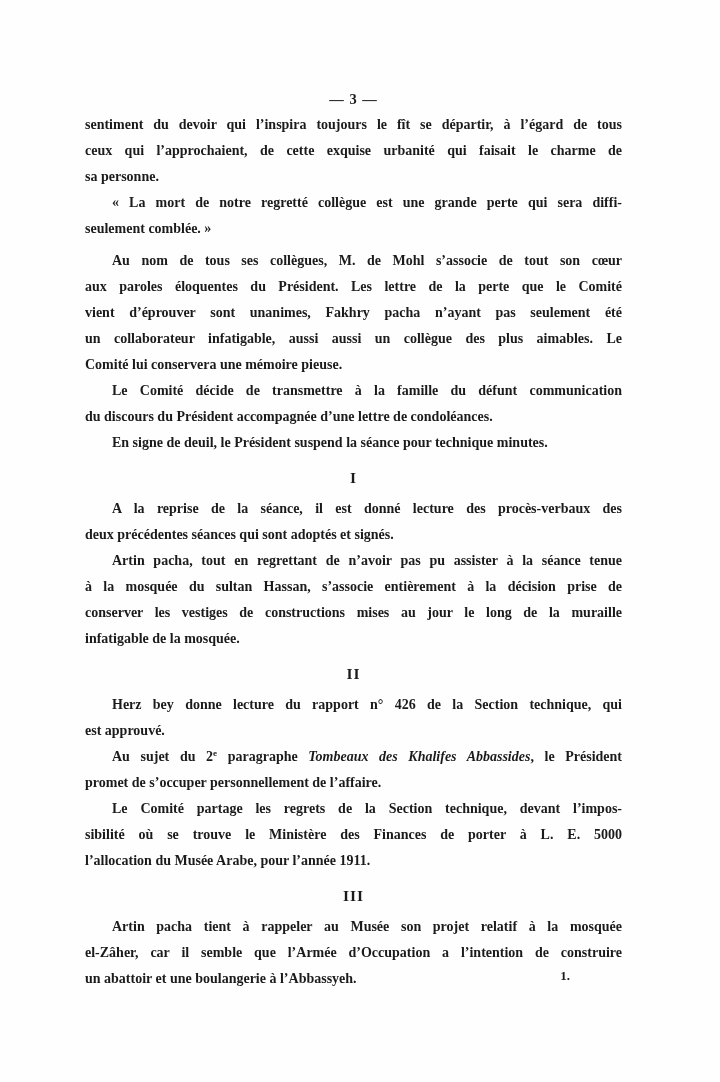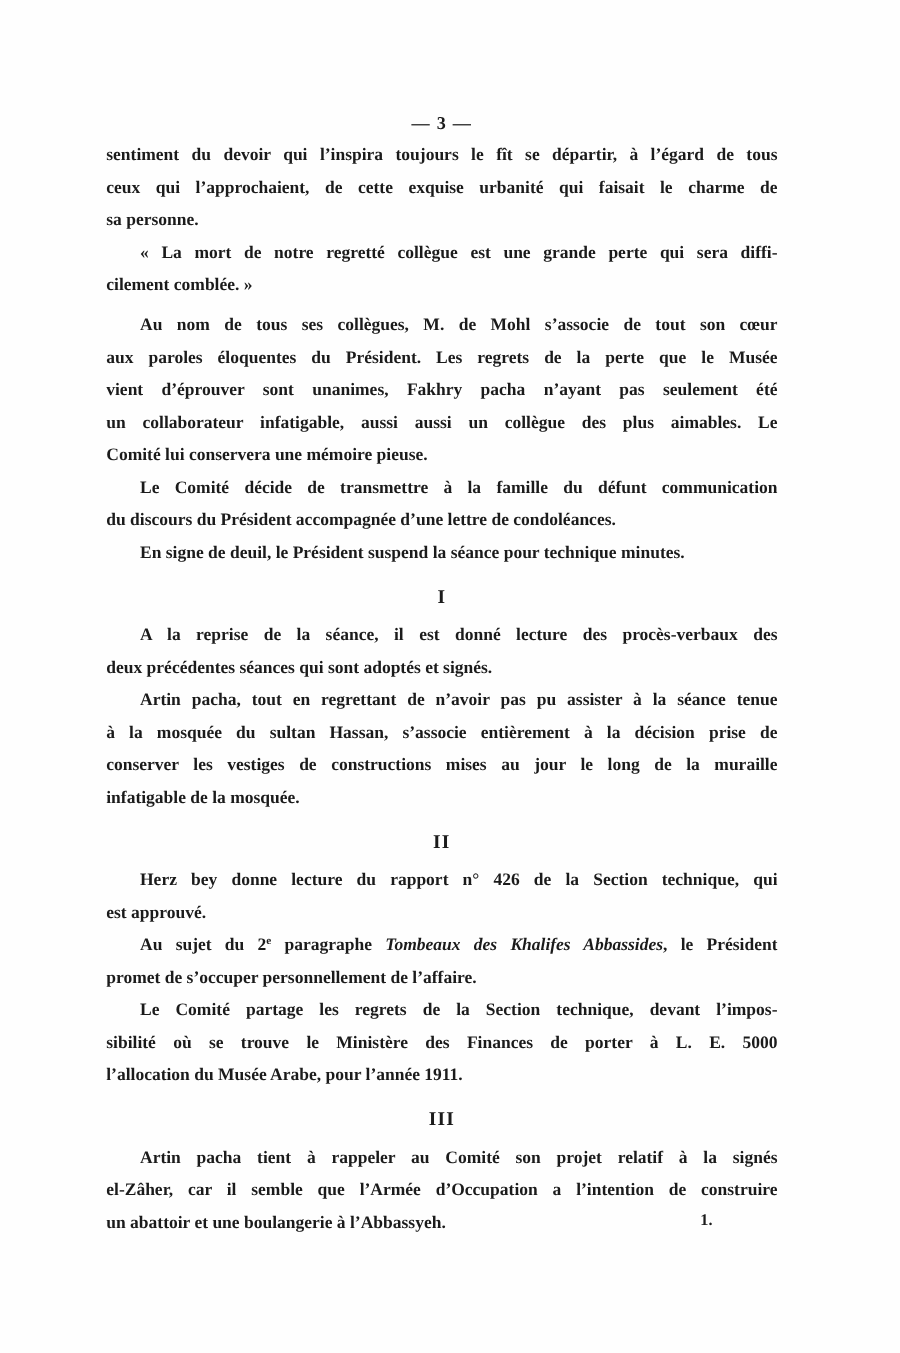--- a/index.html
+++ b/index.html
@@ -84,26 +84,26 @@
     <div class="page-number">— 3 —</div>
 
     <div class="para">
         <div class="tline"><span>sentiment du devoir qui l’inspira toujours le fît se départir, à l’égard de tous</span></div>
         <div class="tline"><span>ceux qui l’approchaient, de cette exquise urbanité qui faisait le charme de</span></div>
         <div class="tline"><span>sa personne.</span></div>
       </div>
 
     <div class="para indent">
         <div class="tline"><span>« La mort de notre regretté collègue est une grande perte qui sera diffi-</span></div>
-        <div class="tline"><span>cilement comblée. »</span></div>
+        <div class="tline"><span>seulement comblée. »</span></div>
       </div>
 
     <div class="para indent sp">
         <div class="tline"><span>Au nom de tous ses collègues, M. de Mohl s’associe de tout son cœur</span></div>
-        <div class="tline"><span>aux paroles éloquentes du Président. Les regrets de la perte que le Musée</span></div>
+        <div class="tline"><span>aux paroles éloquentes du Président. Les lettre de la perte que le Comité</span></div>
         <div class="tline"><span>vient d’éprouver sont unanimes, Fakhry pacha n’ayant pas seulement été</span></div>
         <div class="tline"><span>un collaborateur infatigable, aussi aussi un collègue des plus aimables. Le</span></div>
         <div class="tline"><span>Comité lui conservera une mémoire pieuse.</span></div>
       </div>
 
     <div class="para indent">
         <div class="tline"><span>Le Comité décide de transmettre à la famille du défunt communication</span></div>
         <div class="tline"><span>du discours du Président accompagnée d’une lettre de condoléances.</span></div>
       </div>
 
@@ -139,21 +139,21 @@
 
     <div class="para indent">
         <div class="tline"><span>Le Comité partage les regrets de la Section technique, devant l’impos-</span></div>
         <div class="tline"><span>sibilité où se trouve le Ministère des Finances de porter à L. E. 5000</span></div>
         <div class="tline"><span>l’allocation du Musée Arabe, pour l’année 1911.</span></div>
       </div>
 
     <div class="section-heading">III</div>
 
     <div class="para indent">
-        <div class="tline"><span>Artin pacha tient à rappeler au Comité son projet relatif à la signés</span></div>
+        <div class="tline"><span>Artin pacha tient à rappeler au Musée son projet relatif à la mosquée</span></div>
         <div class="tline"><span>el-Zâher, car il semble que l’Armée d’Occupation a l’intention de construire</span></div>
         <div class="tline"><span>un abattoir et une boulangerie à l’Abbassyeh.</span></div>
       </div>
 
   </div>
 
   <div class="signature-mark">1.</div>
 </div>
 
 </body></html>

